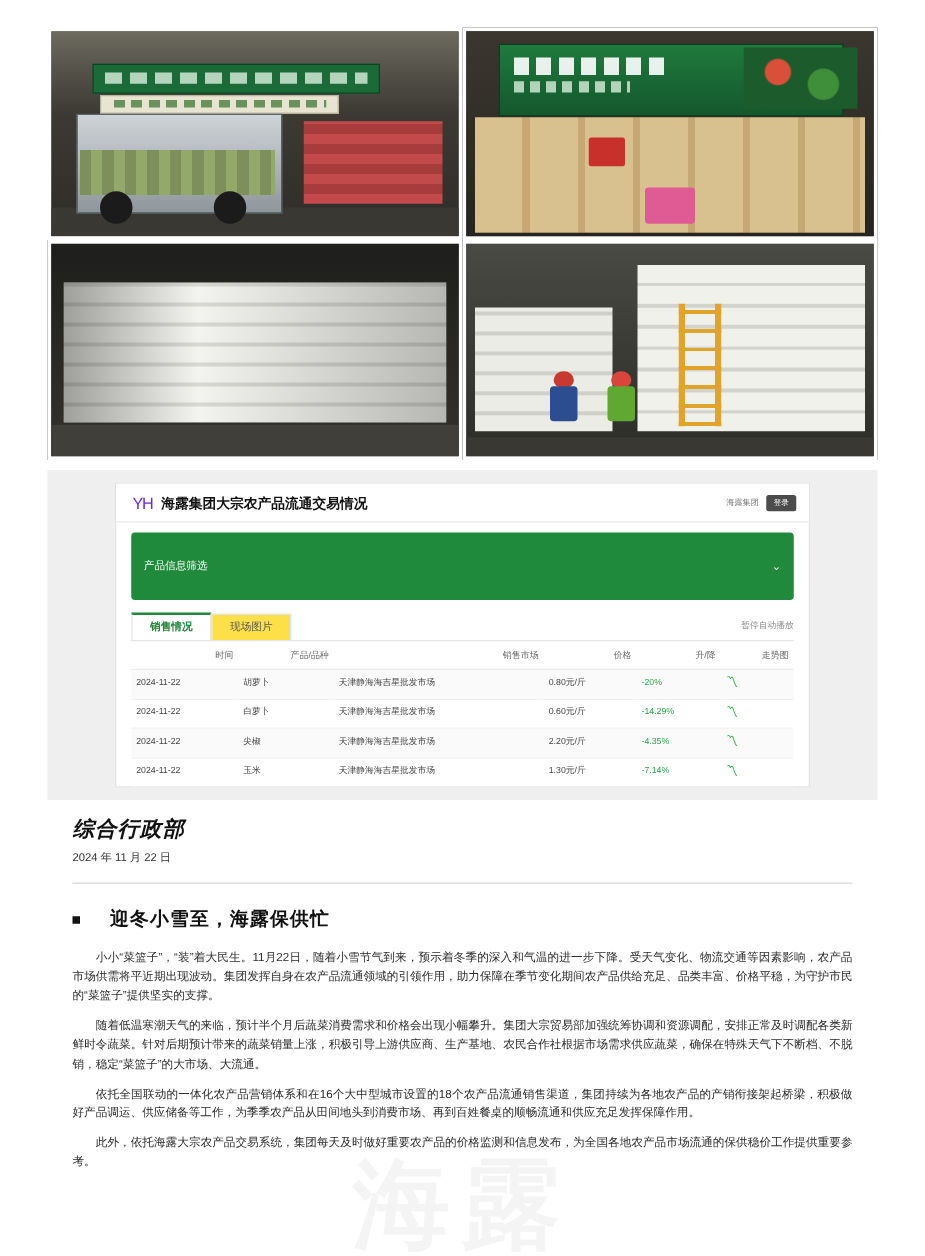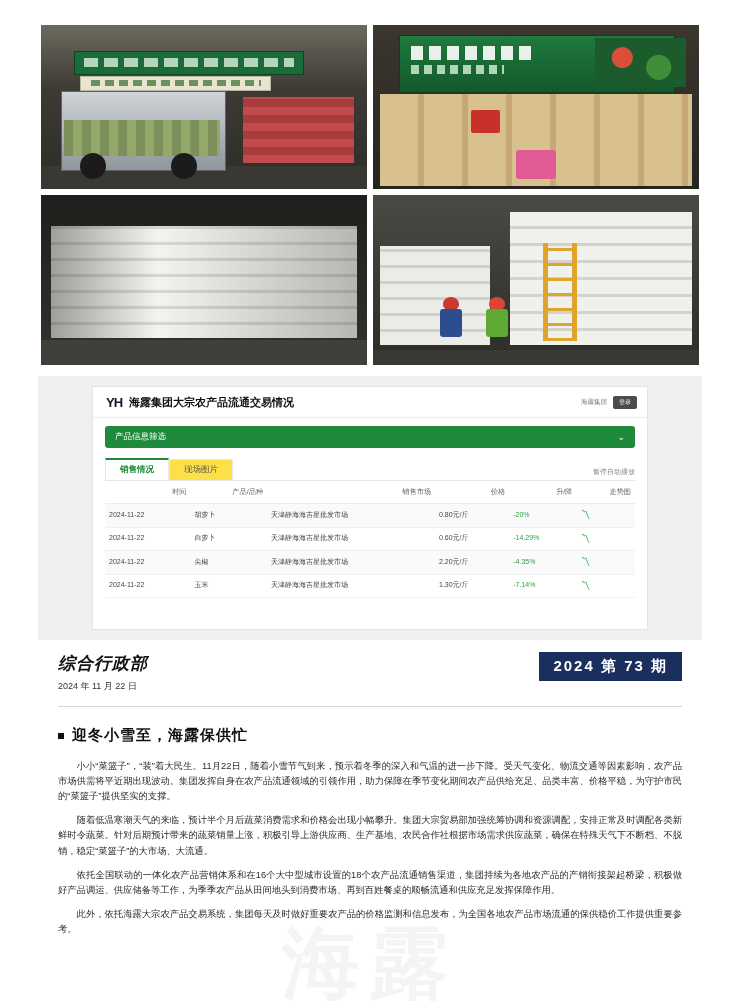--- a/index.html
+++ b/index.html
@@ -135,21 +135,21 @@
     height: 30px;
     display: flex;
     align-items: center;
     padding: 0 10px;
     border-bottom: 1px solid #ececec;
     background: #fff;
   }
   .logo-mark {
     width: 22px; height: 18px;
     display: flex; align-items: center; justify-content: center;
-    color: #0f172a; font-weight: bold; font-size: 13px;
+    color: #6d28d9; font-weight: normal; font-size: 13px;
     letter-spacing: -1px;
   }
   .app-title {
     font-size: 11px;
     font-weight: bold;
     color: #111;
     margin-left: 4px;
   }
   .app-header-right {
     margin-left: auto;
@@ -167,30 +167,30 @@
     font-size: 6px;
   }
 
   .filter-bar {
     margin: 8px 12px 0 12px;
     height: 22px;
     background: #1f8a3b;
     border-radius: 3px;
     display: flex;
     align-items: center;
-    padding: 0 10px;
+    padding: 16px 10px;
     color: #fff;
     font-size: 8.5px;
   }
   .filter-bar .chev { margin-left: auto; font-size: 9px; }
 
   .tabs-row {
     margin: 10px 12px 0 12px;
     display: flex;
-    align-items: flex-end;
+    align-items: center;
     border-bottom: 1px solid #e6e6e6;
     position: relative;
   }
   .tab {
     padding: 4px 14px;
     font-size: 8.5px;
     background: #fde047;
     border: 1px solid #e6e6e6;
     border-bottom: none;
     color: #555;
@@ -283,21 +283,21 @@
     left: 58px;
     top: 726px;
     width: 624px;
   }
   .headline {
     font-size: 15px;
     font-weight: bold;
     color: #111;
     display: flex;
     align-items: center;
-    gap: 8px;
+    gap: 24px;
     letter-spacing: 1px;
   }
   .bullet-sq {
     width: 6px; height: 6px;
     background: #111;
     display: inline-block;
   }
   .para {
     font-size: 9.3px;
     line-height: 1.62;
@@ -441,21 +441,20 @@
         </tr>
       </tbody>
     </table>
 
   </div>
 </div>
 
 <div class="masthead">
   <div class="dept">综合行政部</div>
   <div class="issue-date">2024 年 11 月 22 日</div>
-  <div class="issue-badge">2024  第 73 期</div>
 </div>
 <div class="rule"></div>
 
 <div class="article">
   <div class="headline">
     <span class="bullet-sq"></span>
     <span>迎冬小雪至，海露保供忙</span>
   </div>
   <p class="para first">小小“菜篮子”，“装”着大民生。11月22日，随着小雪节气到来，预示着冬季的深入和气温的进一步下降。受天气变化、物流交通等因素影响，农产品市场供需将平近期出现波动。集团发挥自身在农产品流通领域的引领作用，助力保障在季节变化期间农产品供给充足、品类丰富、价格平稳，为守护市民的“菜篮子”提供坚实的支撑。</p>
   <p class="para">随着低温寒潮天气的来临，预计半个月后蔬菜消费需求和价格会出现小幅攀升。集团大宗贸易部加强统筹协调和资源调配，安排正常及时调配各类新鲜时令蔬菜。针对后期预计带来的蔬菜销量上涨，积极引导上游供应商、生产基地、农民合作社根据市场需求供应蔬菜，确保在特殊天气下不断档、不脱销，稳定“菜篮子”的大市场、大流通。</p>

